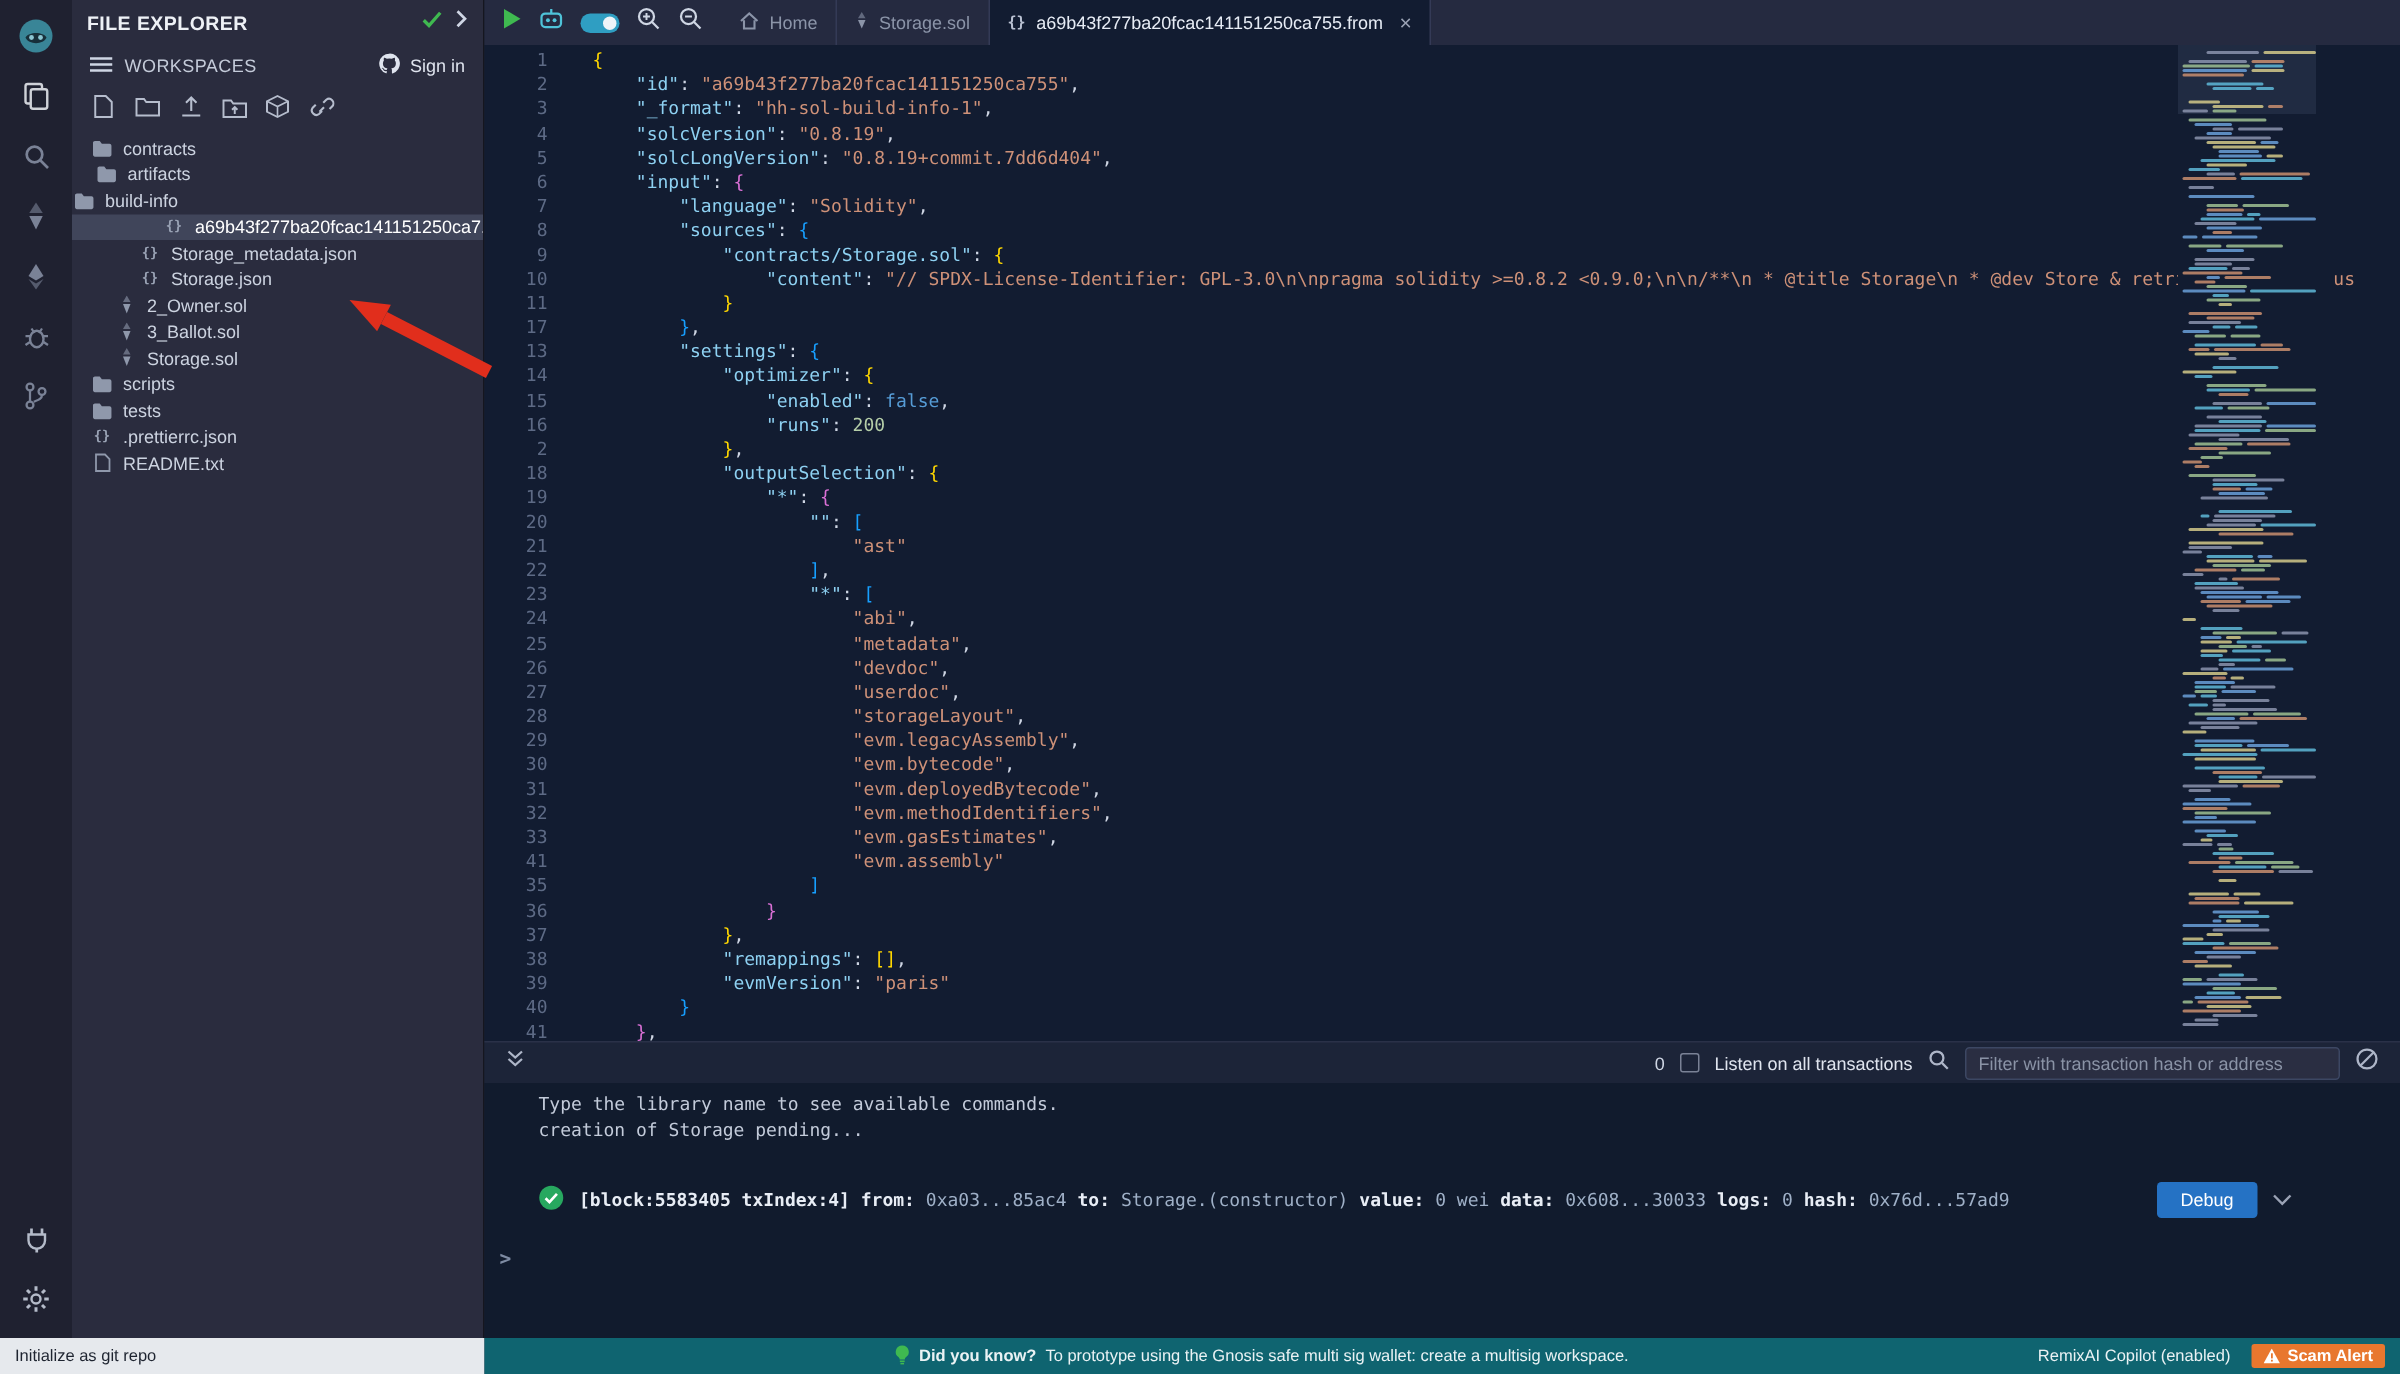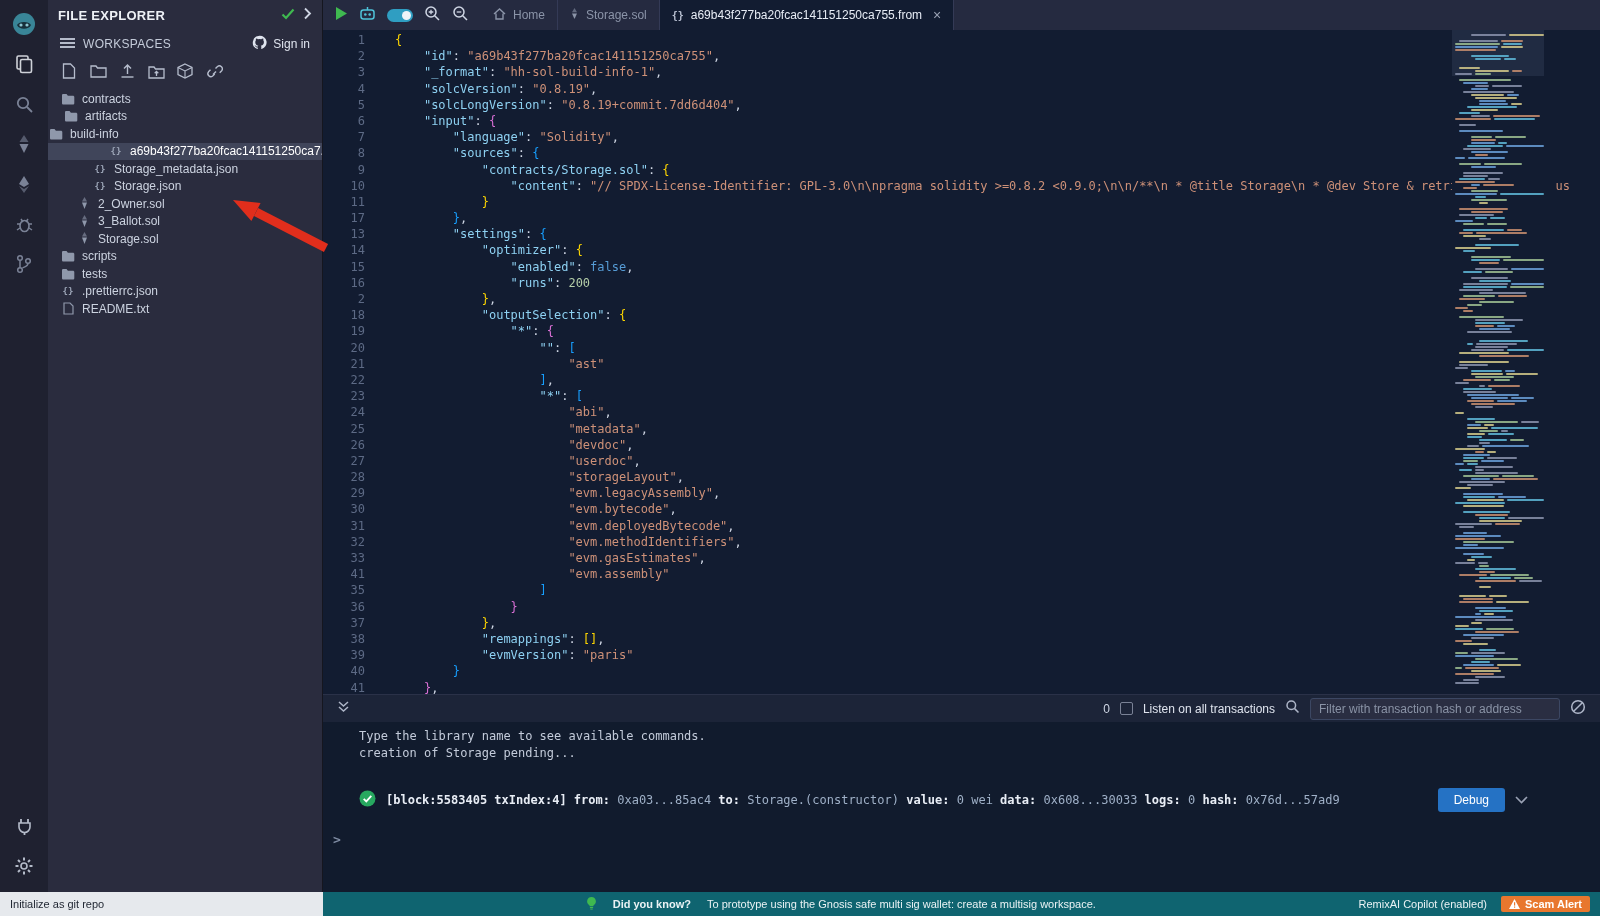--- a/index.html
+++ b/index.html
@@ -73,21 +73,21 @@
   .seg-b, .seg-l { font-weight:bold; color:#e8edf5; }
   .seg-v { color:#9fb0c7; }
   .tx-actions { margin-left:auto; margin-right:72px; display:flex; align-items:center; gap:10px; }
   .debug-btn { background:#2572c4; color:#fff; border:none; border-radius:3px; font-size:12px; padding:5px 16px; cursor:pointer; font-family:"Liberation Sans", sans-serif; }
   .prompt { margin-top:20px; padding-left:10px; color:#7f8ca3; font-size:13px; font-weight:bold; }
 
   
   .statusbar { height:24px; display:flex; align-items:stretch; font-size:11px; }
   .sb-left { width:323px; flex:0 0 323px; background:#e6e9ed; color:#1e2430; display:flex; align-items:center; padding:0 10px; cursor:pointer; }
   .sb-rest { flex:1; background:#0f6470; display:flex; align-items:center; color:#eaf2f4; }
-  .sb-center { flex:1; display:flex; align-items:center; justify-content:center; gap:16px; }
+  .sb-center { flex:1; display:flex; align-items:center; justify-content:center; gap:6px; }
   .sb-center b { font-weight:bold; }
   .sb-right { display:flex; align-items:center; gap:14px; padding-right:10px; }
   .scam-badge { background:#e8772e; color:#fff; font-weight:bold; border-radius:2px; padding:2px 8px; display:flex; align-items:center; gap:5px; cursor:pointer; }
   .annot { position:absolute; left:0; top:0; pointer-events:none; z-index:60; }
 </style>
 </head>
 <body>
 
 <div class="app">
   <div class="main-row">

